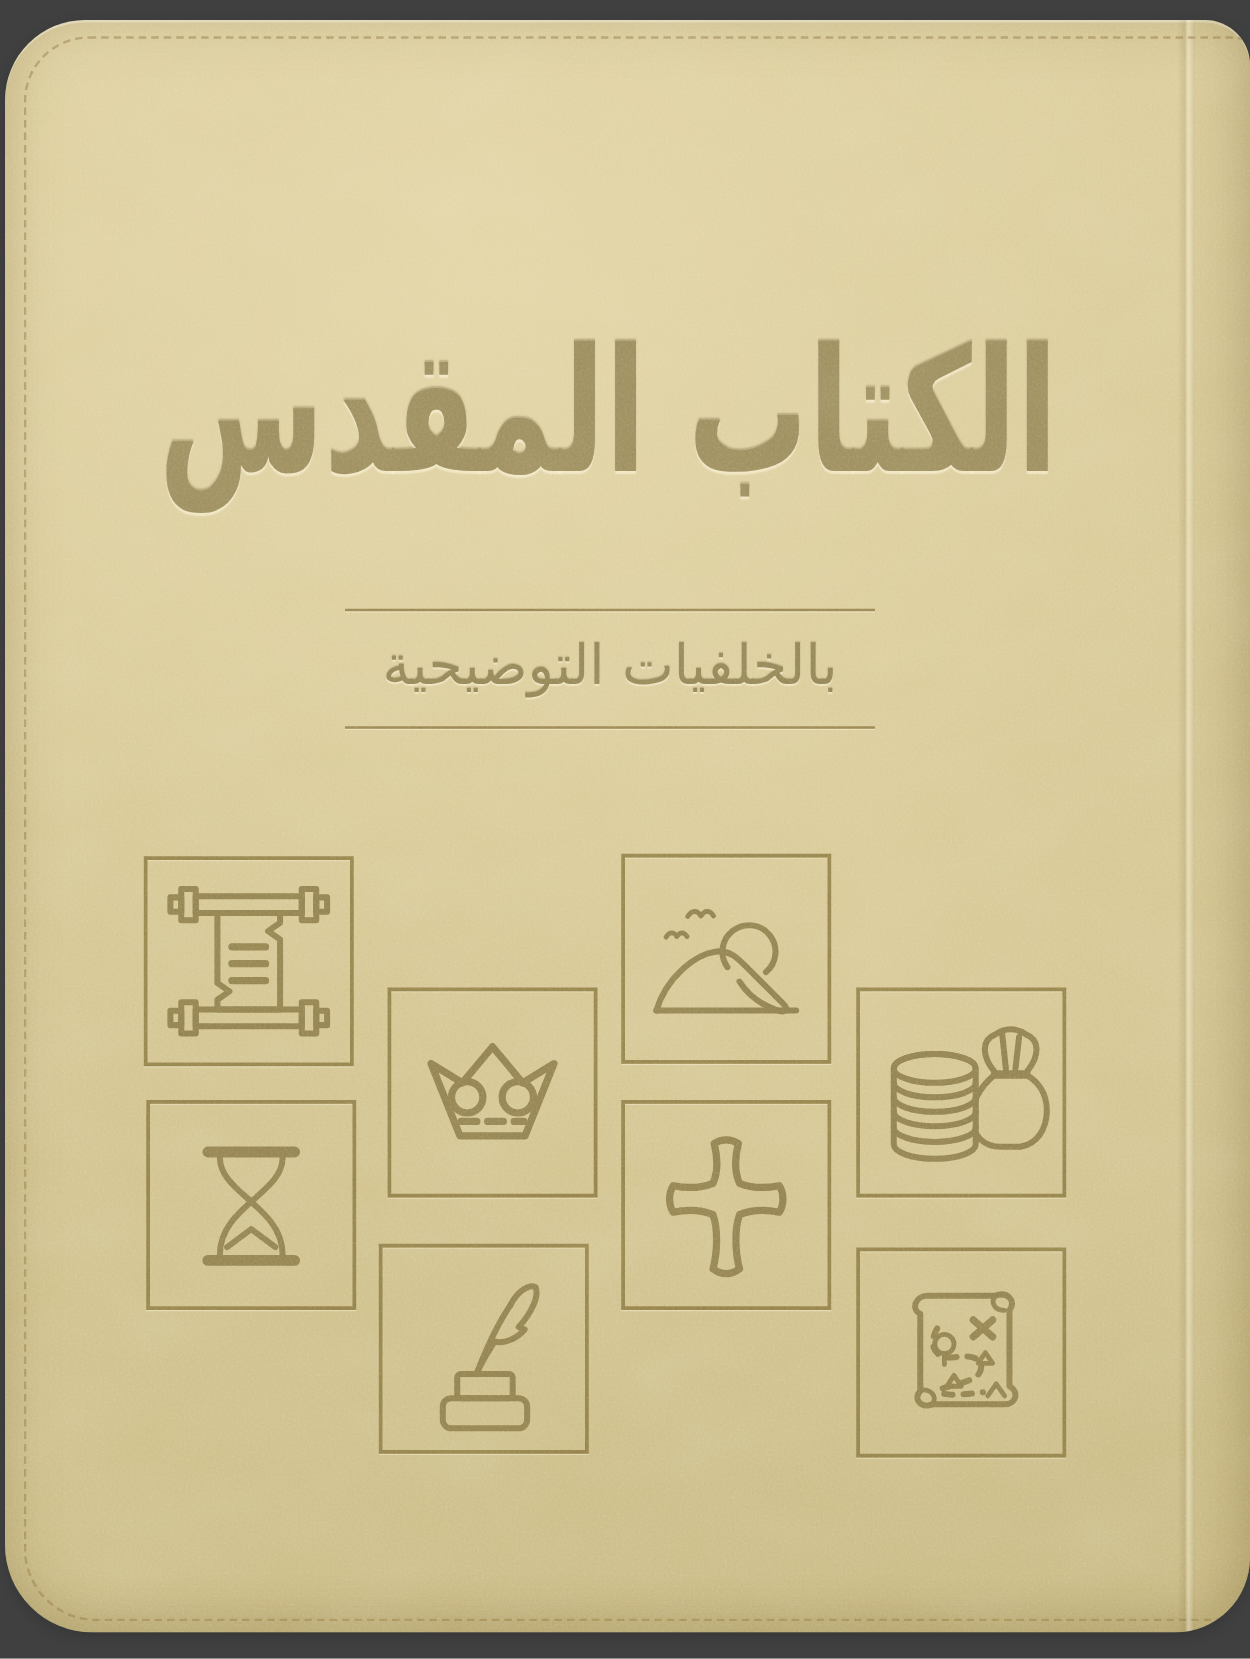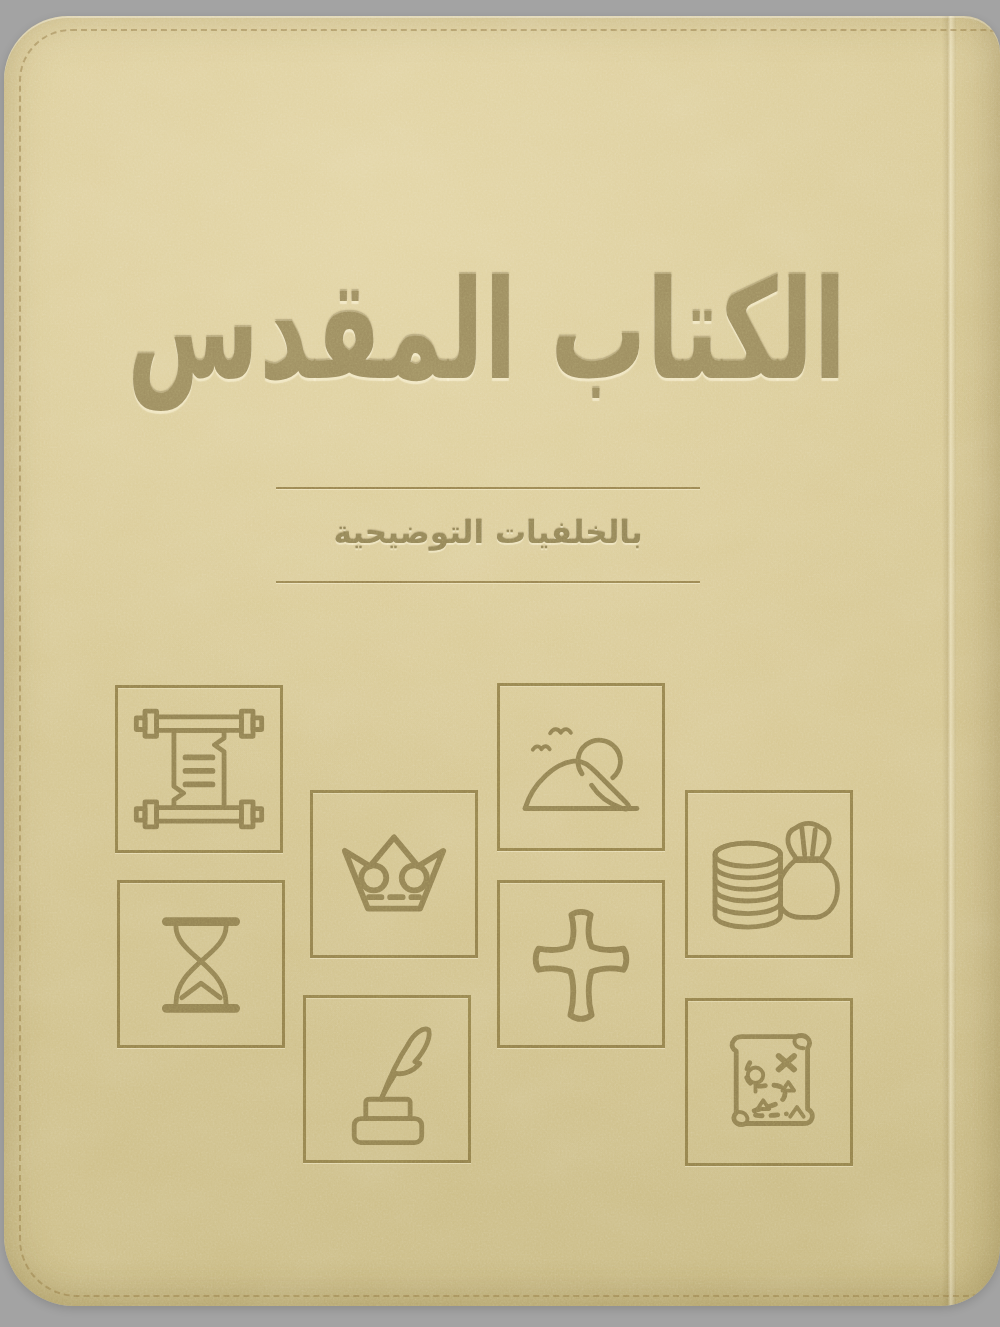--- a/index.html
+++ b/index.html
@@ -1,16 +1,16 @@
 <!DOCTYPE html>
 <html><head>
 <meta charset="utf-8">
 <style>
   html,body{margin:0;padding:0;background:#ffffff;}
-  .scene{position:relative;width:1000px;height:1327px;background:#a3a3a3;overflow:hidden;
+  .scene{position:relative;width:1000px;height:1327px;background:#404040;overflow:hidden;
          font-family:"DejaVu Sans",sans-serif;}
   .cover{position:absolute;left:4px;top:16px;width:996px;height:1290px;overflow:hidden;
          border-radius:64px 36px 60px 70px;
          background:
            radial-gradient(120% 80% at 38% 16%, rgba(228,214,166,.9) 0%, rgba(228,214,166,0) 55%),
            radial-gradient(90% 60% at 70% 55%, rgba(222,206,155,.5) 0%, rgba(222,206,155,0) 60%),
            linear-gradient(168deg,#dccd9a 0%,#d7c893 42%,#cfc08a 78%,#c9ba83 100%);
          box-shadow: inset 0 0 46px rgba(118,98,52,.22),
                      inset 0 -16px 28px rgba(118,98,52,.16),
                      inset 0 2px 0 rgba(255,252,235,.55),
@@ -26,21 +26,21 @@
   .title-wrap{position:absolute;left:0;right:30px;top:168px;height:292px;
           display:flex;align-items:center;justify-content:center;}
   .title{direction:rtl;font-size:94px;font-weight:bold;color:#9c8c5f;white-space:nowrap;
          transform:scale(1.02,1.46);
          text-shadow:0 2px 1px rgba(250,243,214,.65), 0 -1px 1px rgba(82,66,30,.30);}
   .subtitle-block{position:absolute;left:272px;top:471px;width:424px;height:96px;
          display:flex;align-items:center;justify-content:center;}
   .rule{position:absolute;left:0;right:0;height:2px;background:rgba(134,112,62,.78);
          box-shadow:0 1px 0 rgba(250,243,214,.5);}
   .rule-top{top:0;} .rule-bottom{bottom:0;}
-  .subtitle{direction:rtl;font-size:31px;font-weight:bold;color:#938457;white-space:nowrap;
+  .subtitle{direction:rtl;font-size:44px;font-weight:normal;color:#938457;white-space:nowrap;
          padding-bottom:6px;
          text-shadow:0 2px 1px rgba(250,243,214,.6), 0 -1px 1px rgba(82,66,30,.28);}
   .tile{position:absolute;width:168px;height:168px;box-sizing:border-box;
         border:3px solid rgba(134,115,64,.82);
         box-shadow:0 1px 0 rgba(250,243,214,.45), inset 0 1px 0 rgba(250,243,214,.35);}
   .tile svg{display:block;width:100%;height:100%;}
   .ink{stroke:#8c7b4d;fill:none;stroke-linecap:round;stroke-linejoin:round;opacity:.92;}
   .grain{position:absolute;inset:0;width:100%;height:100%;mix-blend-mode:overlay;opacity:.55;
          pointer-events:none;}
 </style>

